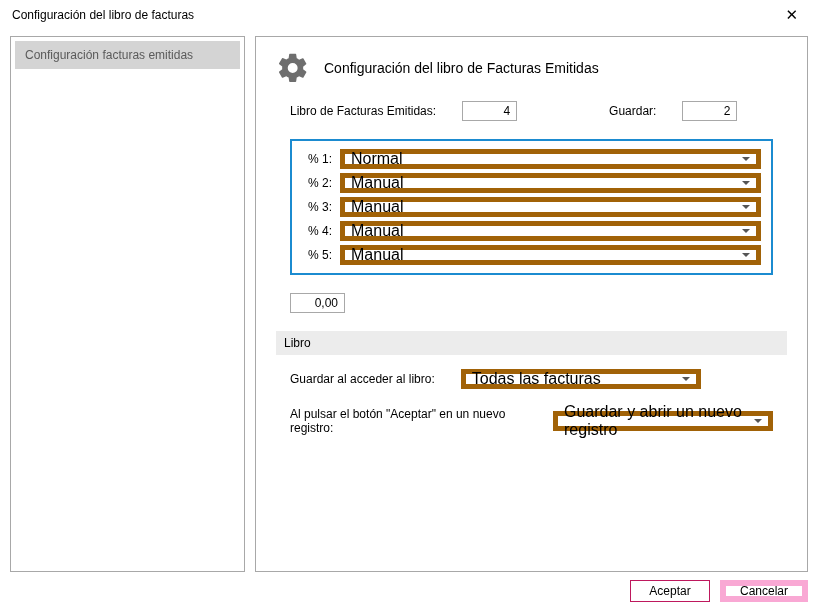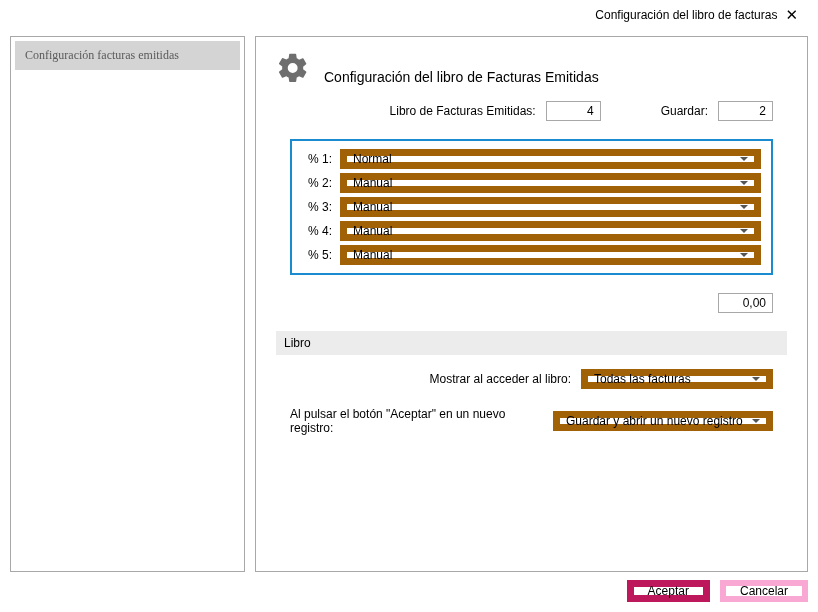--- a/index.html
+++ b/index.html
@@ -8,21 +8,21 @@
     font-family: "Segoe UI", Tahoma, sans-serif;
     font-size: 12px;
     background: #fff;
     color: #000;
     width: 818px;
     height: 612px;
     overflow: hidden;
   }
   .title-bar {
     display: flex;
-    justify-content: flex-end;
+    justify-content: space-between;
     align-items: center;
     height: 30px;
     padding: 0 12px;
   }
   .title-bar .title { font-size: 12px; }
   .close-x {
     font-size: 15px;
     cursor: pointer;
     font-family: Arial, sans-serif;
     padding: 2px 8px;
@@ -38,51 +38,49 @@
     border: 1px solid #a8a8a8;
     background: #fff;
     padding: 4px;
   }
   .sidebar-item {
     background: #d4d4d4;
     color: #5a5a5a;
     padding: 7px 10px;
     font-size: 12px;
     cursor: pointer;
-    font-family: Liberation Serif, serif;
   }
   .content {
     flex: 1;
     border: 1px solid #a8a8a8;
     background: #fff;
     padding: 14px 20px 14px 20px;
     overflow-y: auto;
   }
   .header-row {
     display: flex;
-    align-items: flex-end;
+    align-items: center;
     gap: 14px;
     margin-bottom: 16px;
   }
   .gear-icon svg { display: block; }
   .header-title { font-size: 14px; }
   .section-header {
     background: #ececec;
     padding: 5px 8px;
     font-size: 12px;
     margin-bottom: 14px;
   }
   .section-body {
     padding: 0 14px 18px 14px;
   }
   .row {
     display: flex;
     align-items: center;
-    gap: 10px;
-    justify-content: flex-end;
+    gap: 26px;
   }
   .input-small {
     width: 55px;
     height: 20px;
     border: 1px solid #a8a8a8;
     text-align: right;
     padding: 0 6px;
     font-size: 12px;
     font-family: inherit;
     background: #fff;
@@ -100,40 +98,40 @@
   }
   .iva-row:last-child { margin-bottom: 0; }
   .iva-label {
     width: 30px;
     text-align: right;
   }
   .combo {
     position: relative;
     flex: 1;
     height: 20px;
-    border: 7px solid #a16207;
+    border: 5px solid #a16207;
     background: #fff;
     display: flex;
     align-items: center;
     padding: 0 18px 0 6px;
     cursor: pointer;
-    font-size: 12px;
+    font-size: 16px;
   }
   .combo::after {
     content: "";
     position: absolute;
     right: 6px;
     top: 50%;
     transform: translateY(-50%);
     border-left: 4px solid transparent;
     border-right: 4px solid transparent;
     border-top: 4px solid #555;
   }
   .combo-fixed {
-    width: 192px;
+    width: 240px;
     flex: none;
   }
   .combo-wide {
     width: 220px;
     flex: none;
   }
   .button-bar {
     display: flex;
     justify-content: flex-end;
     gap: 10px;
@@ -146,21 +144,21 @@
     background: #fff;
     font-size: 12px;
     font-family: inherit;
     cursor: pointer;
     padding: 0 14px;
     display: inline-flex;
     align-items: center;
     justify-content: center;
   }
   .btn.default {
-    border: 7px solid #be185d;
+    border: 1px solid #be185d;
   }
   .label-block { font-size: 12px; }
 </style>
 </head>
 <body>
 
 <div class="title-bar">
   <span class="title">Configuración del libro de facturas</span>
   <span class="close-x">✕</span>
 </div>
@@ -231,21 +229,21 @@
 
     <div class="section-body">
       <div class="row">
         <input class="input-small" value="0,00" style="">
       </div>
     </div>
 
     <div class="section-header">Libro</div>
     <div class="section-body">
       <div class="row">
-        <span class="label-block">Mostrar al acceder al libro:</span>
+        <span class="label-block">Guardar al acceder al libro:</span>
         <div class="combo combo-fixed">
             <span>Todas las facturas</span>
           </div>
       </div>
     </div>
 
     <div class="section-body">
       <div class="row">
         <span class="label-block">Al pulsar el botón "Aceptar" en un nuevo registro:</span>
         <div class="combo combo-wide">

